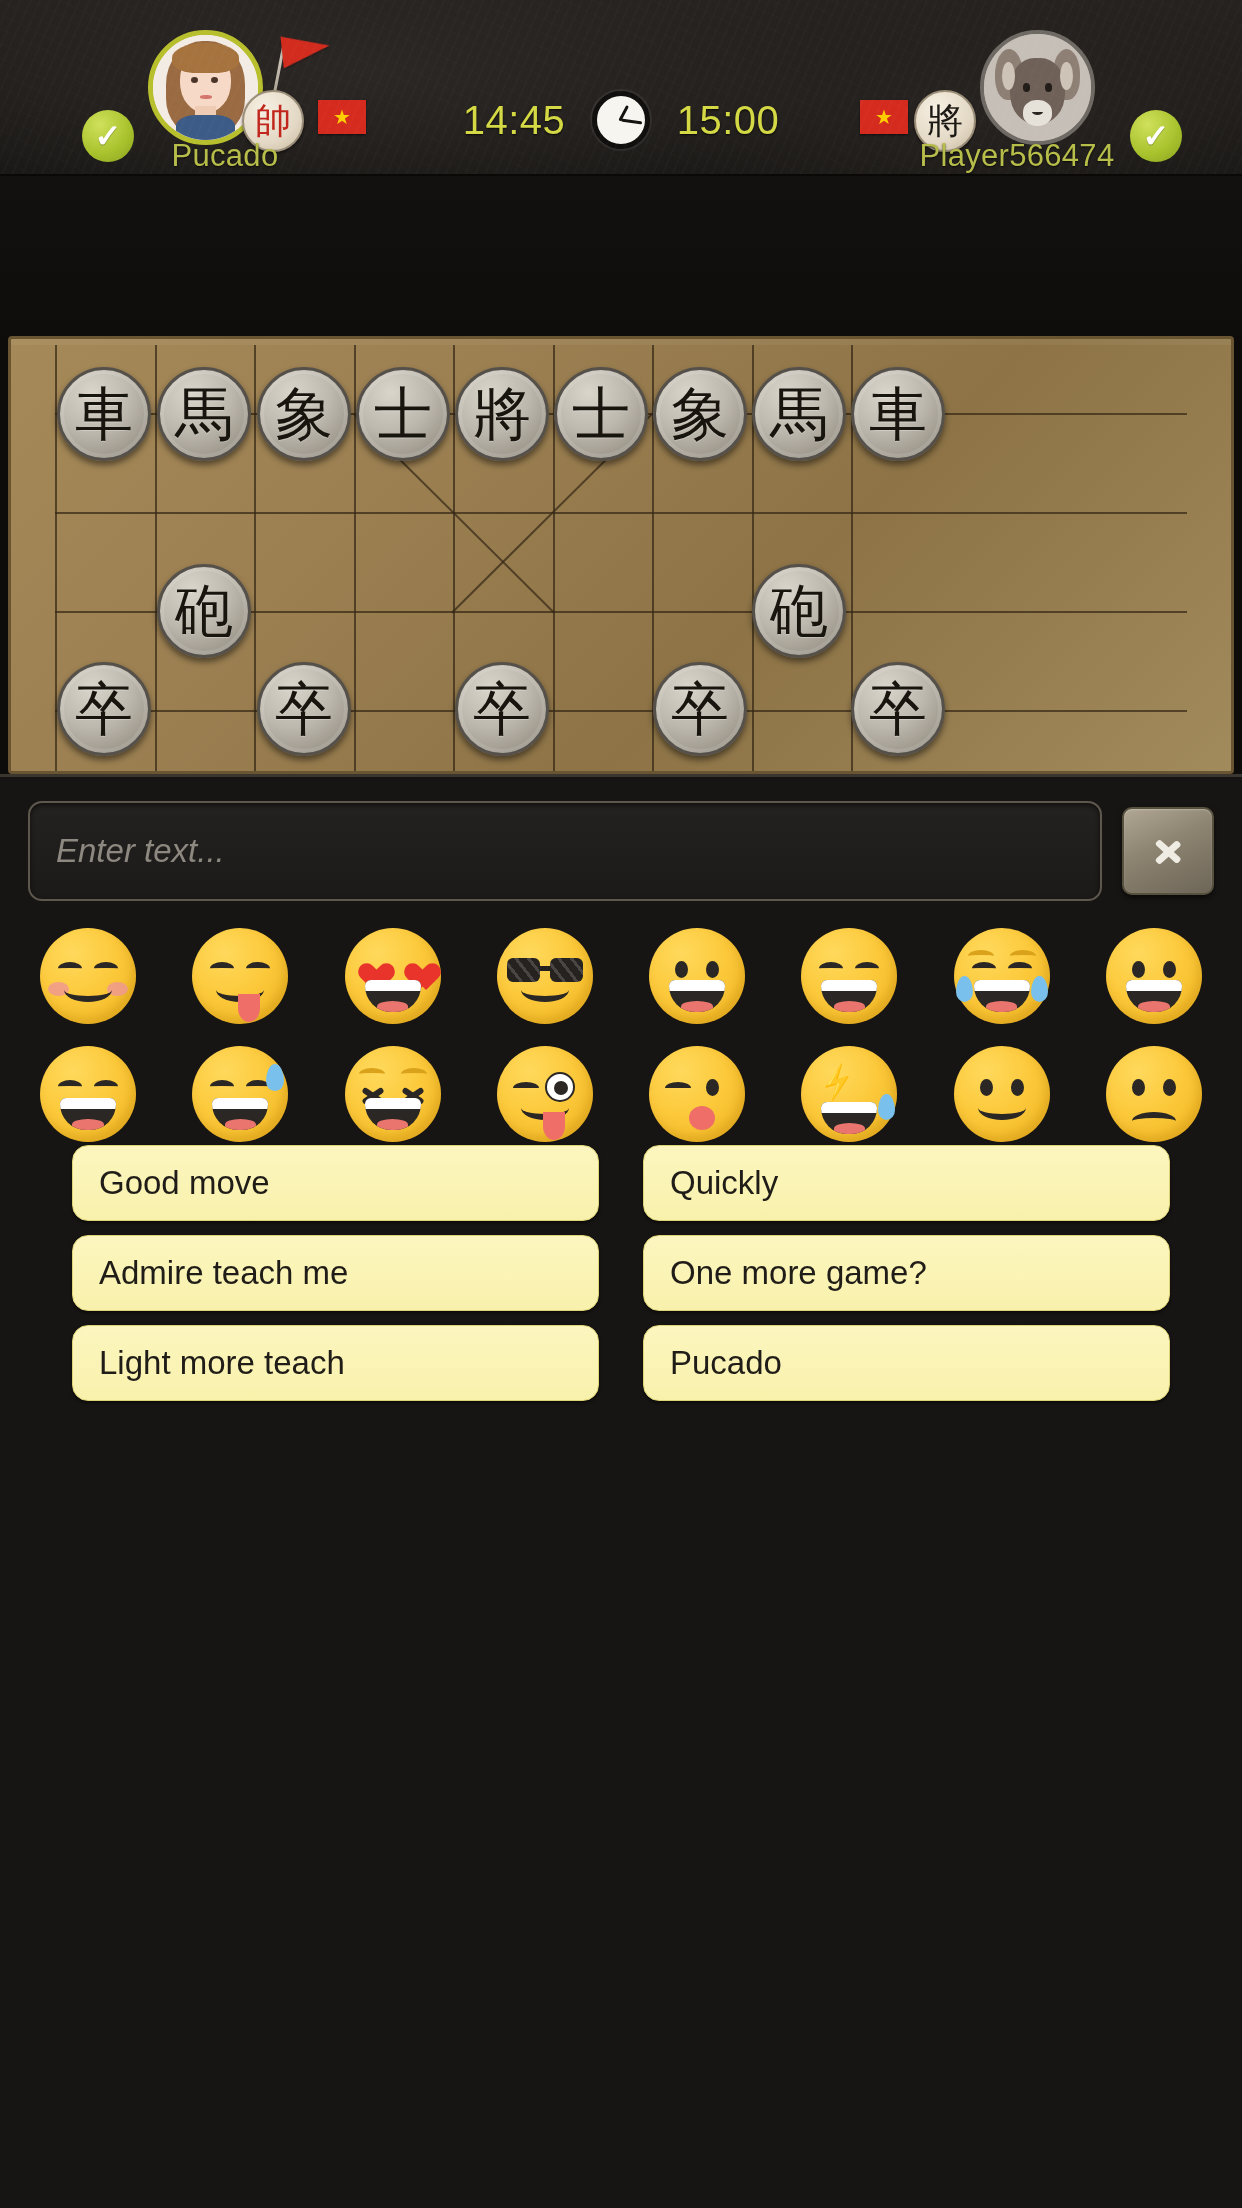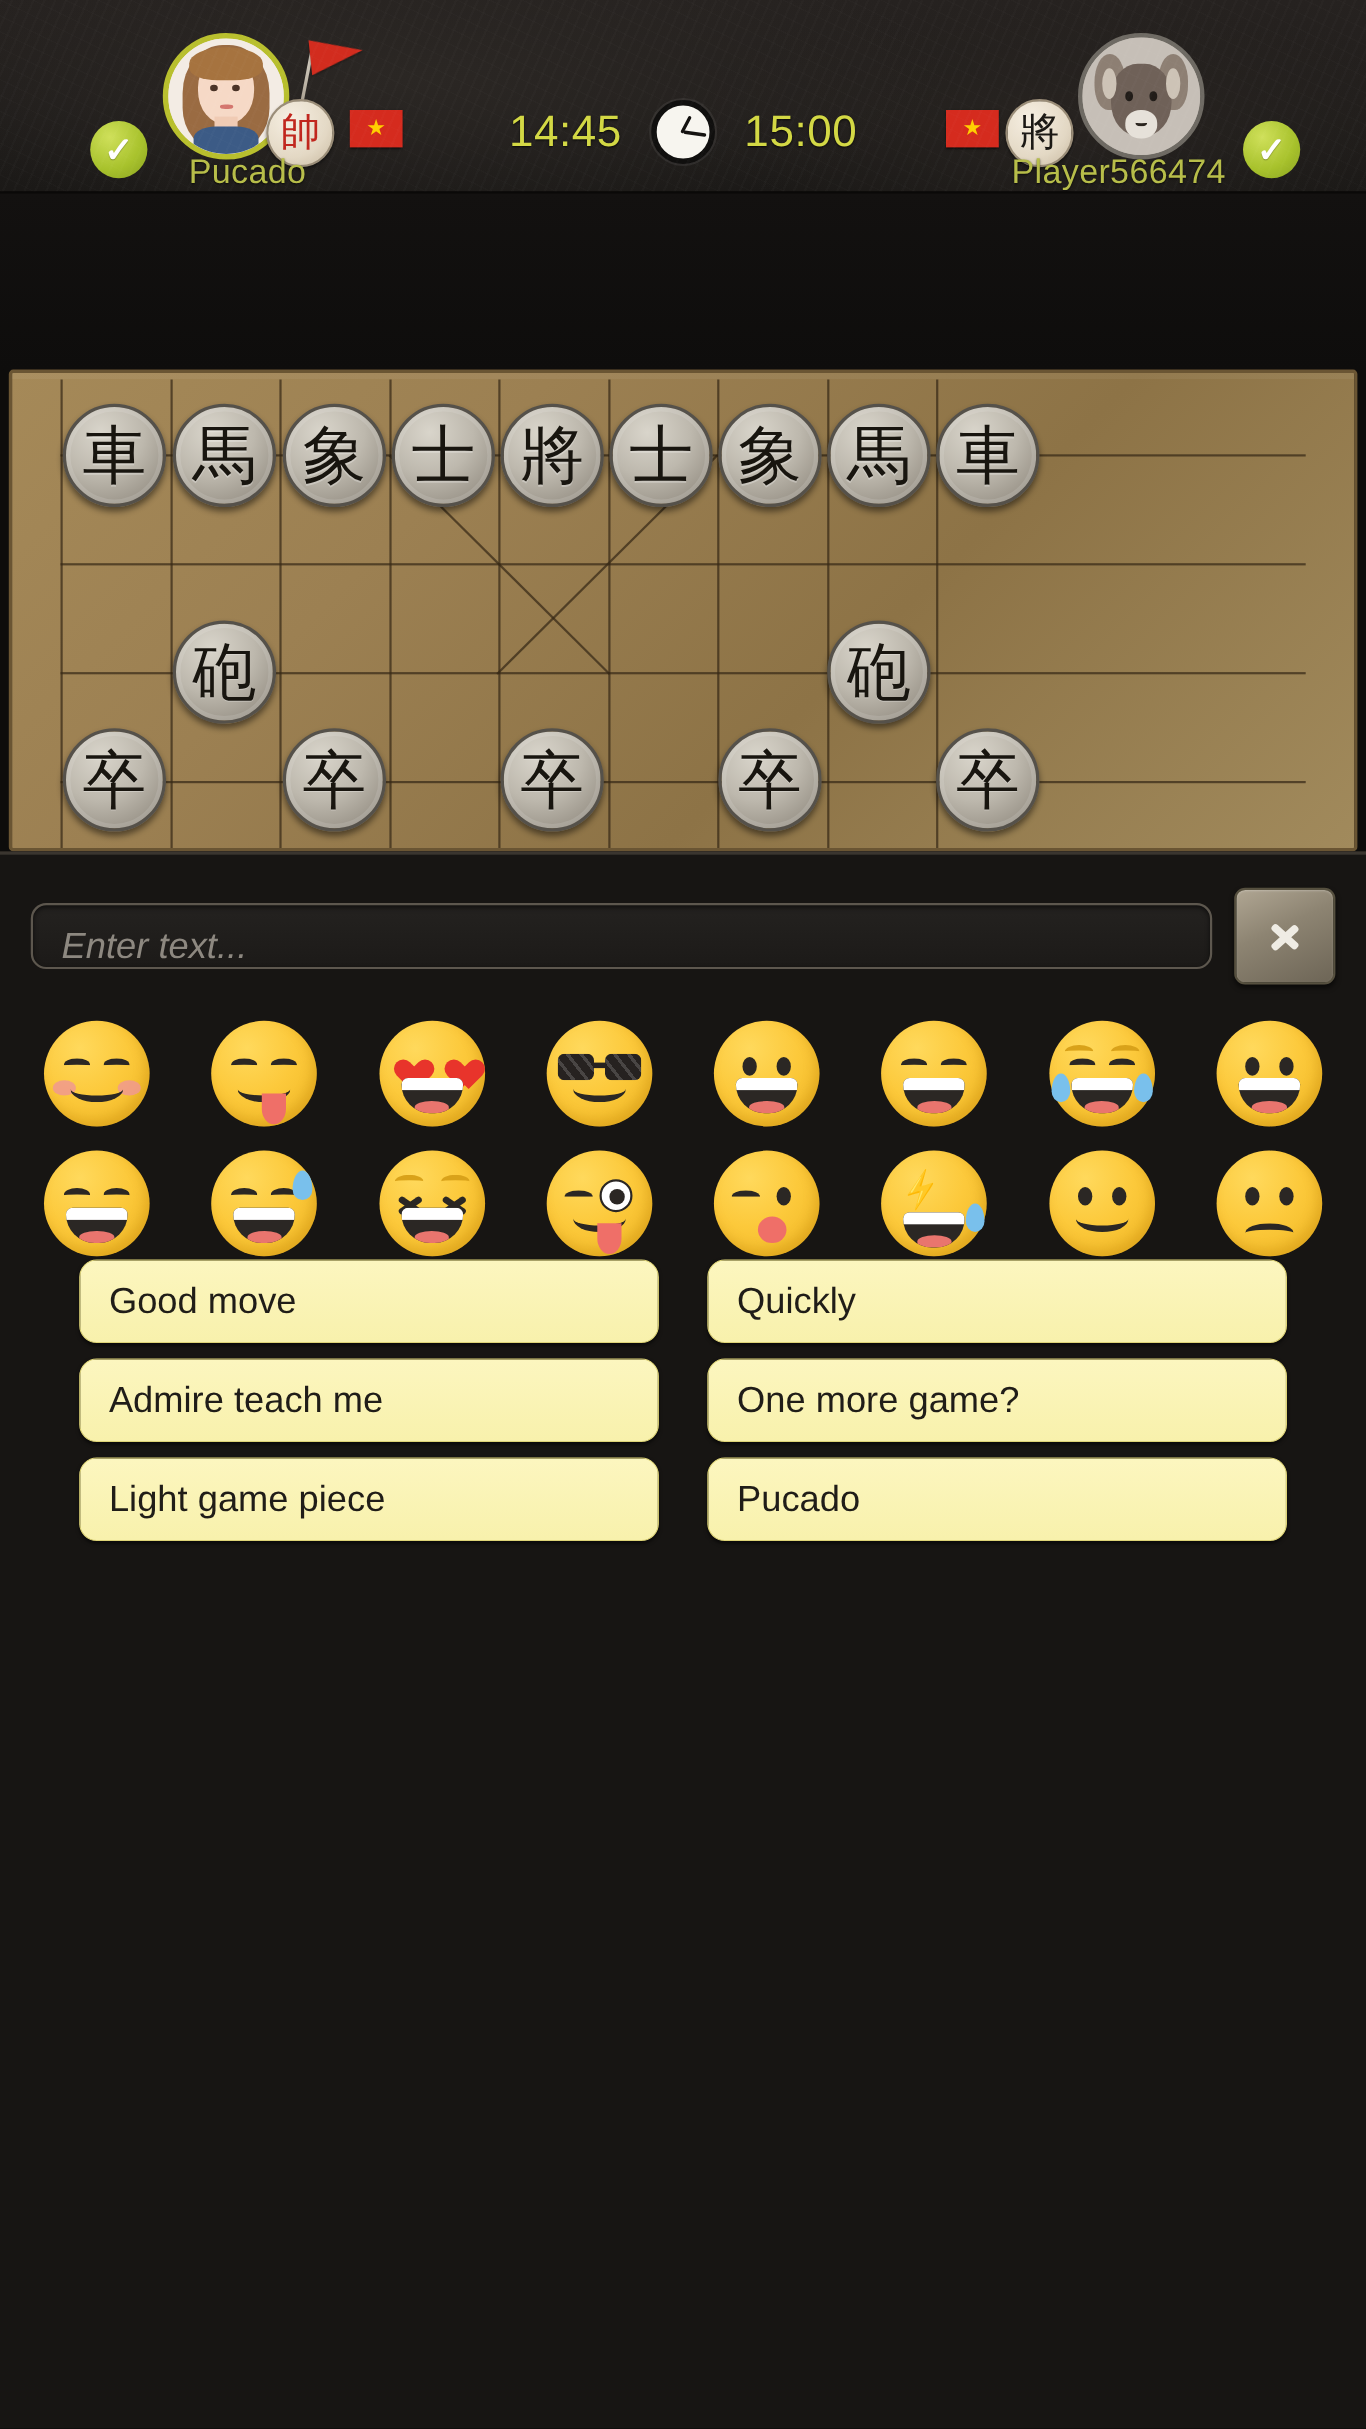--- a/index.html
+++ b/index.html
@@ -240,24 +240,24 @@
     position: absolute; left: 0; top: 774px;
     width: 1242px; height: 1434px;
     background: rgba(24,22,20,0.955);
     border-top: 3px solid #3a352f;
   }
   .input-row {
     position: absolute; left: 0; top: 22px; width: 1242px; height: 104px;
     display: flex; align-items: center; padding: 0 28px; gap: 20px;
   }
   .text-input {
-    flex: 1; height: 60px;
+    flex: 1; height: 100px;
     background: linear-gradient(180deg,#242220 0%, #1c1a18 100%);
     border: 2px solid #5d574e; border-radius: 14px;
-    display: flex; align-items: flex-end; padding: 0 26px;
+    display: flex; align-items: center; padding: 0 26px;
     box-shadow: inset 0 2px 5px rgba(0,0,0,.6);
   }
   .text-input .ph {
     color: #8d8880; font-size: 33px; font-style: italic;
   }
   .send-btn {
     width: 92px; height: 88px;
     background: linear-gradient(155deg,#b0a693 0%, #8d8472 42%, #6d6556 100%);
     border: 2px solid #56503f; border-radius: 10px;
     display: flex; align-items: center; justify-content: center;
@@ -713,20 +713,20 @@
         <div class="quick-btn">
           <span>Quickly</span>
         </div>
         <div class="quick-btn">
           <span>Admire teach me</span>
         </div>
         <div class="quick-btn">
           <span>One more game?</span>
         </div>
         <div class="quick-btn">
-          <span>Light game piece</span>
+          <span>Light more teach</span>
         </div>
         <div class="quick-btn">
           <span>Pucado</span>
         </div>
       </div>
   </div>
 </div>
 
 </body></html>

